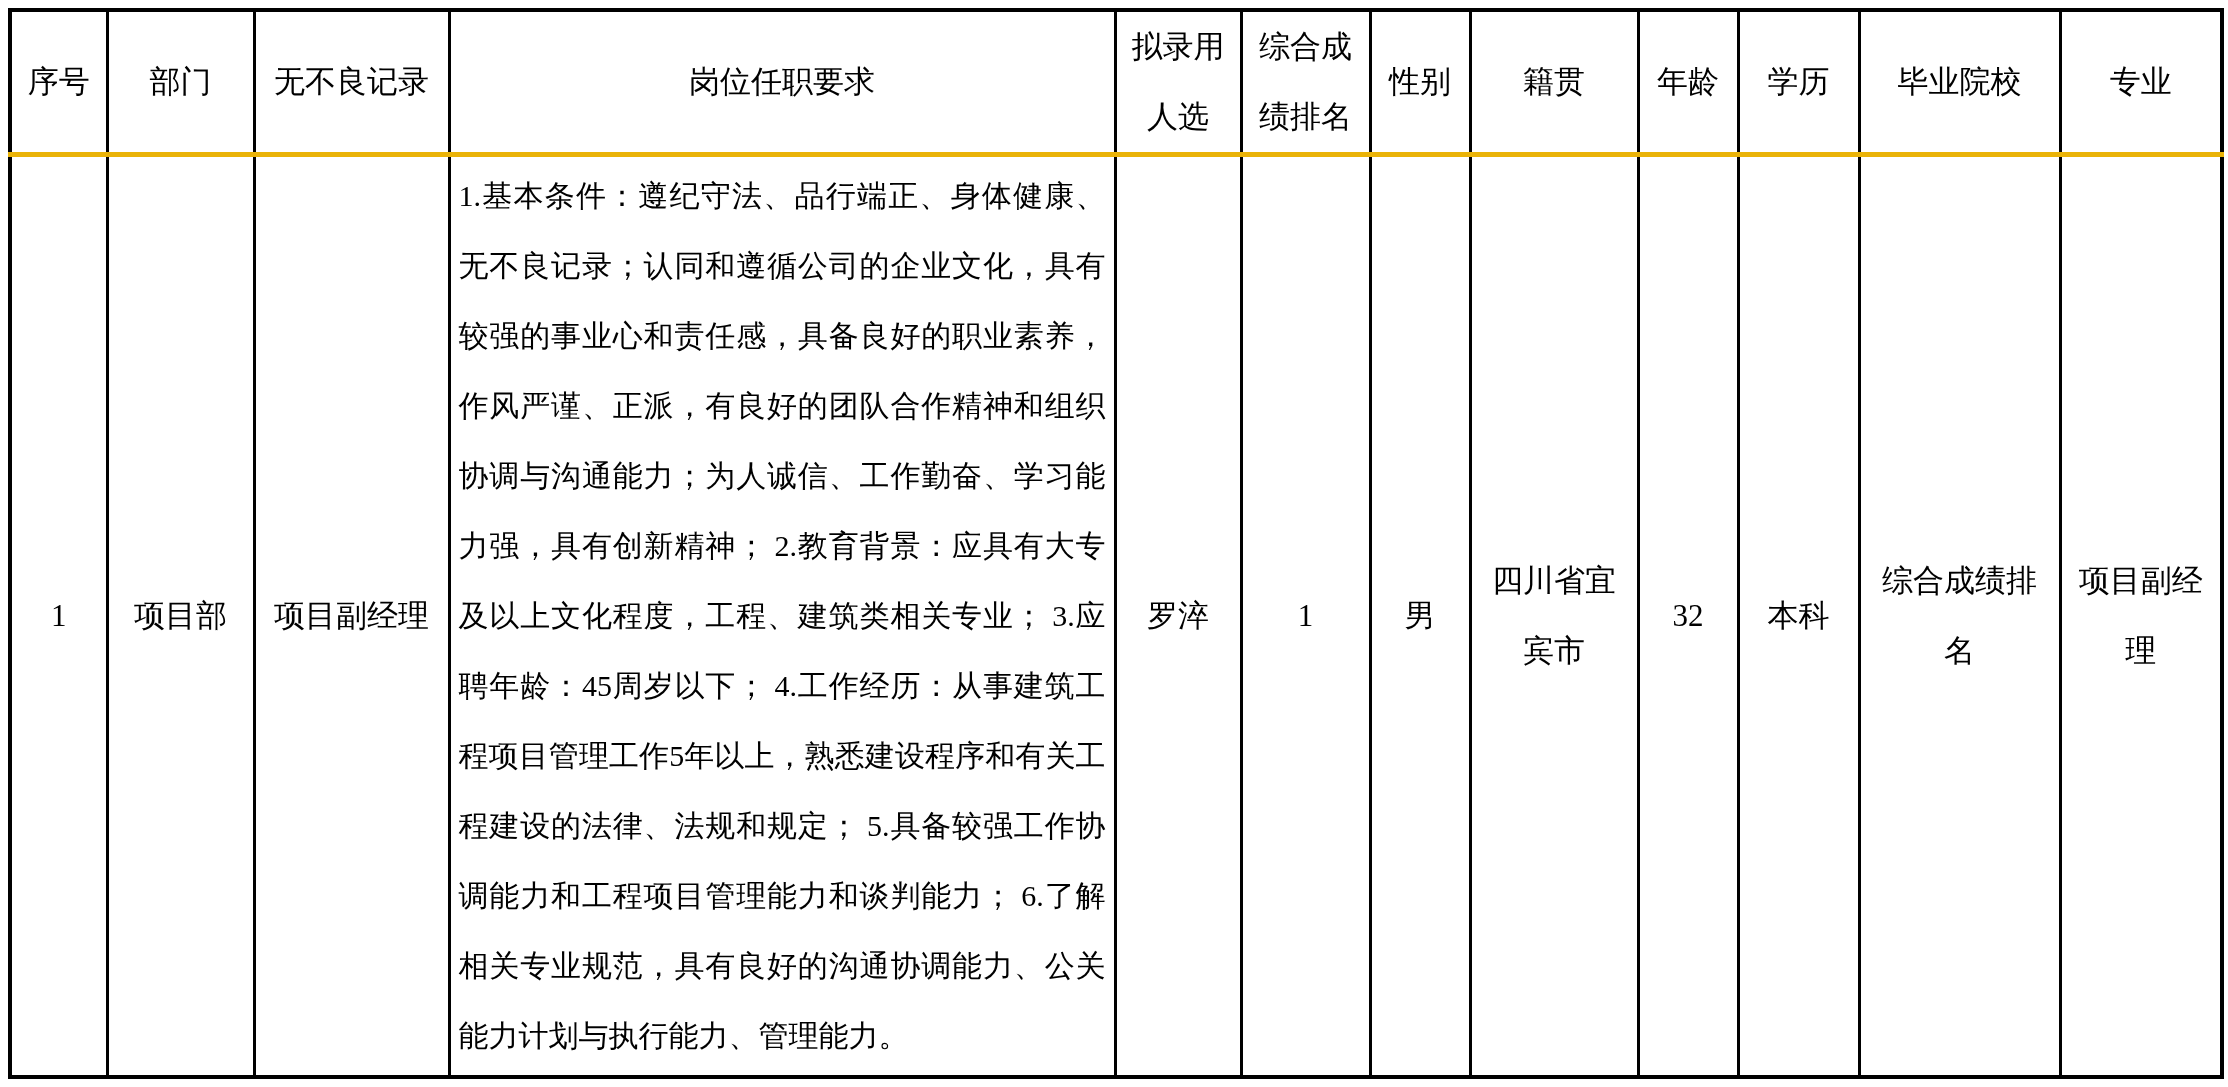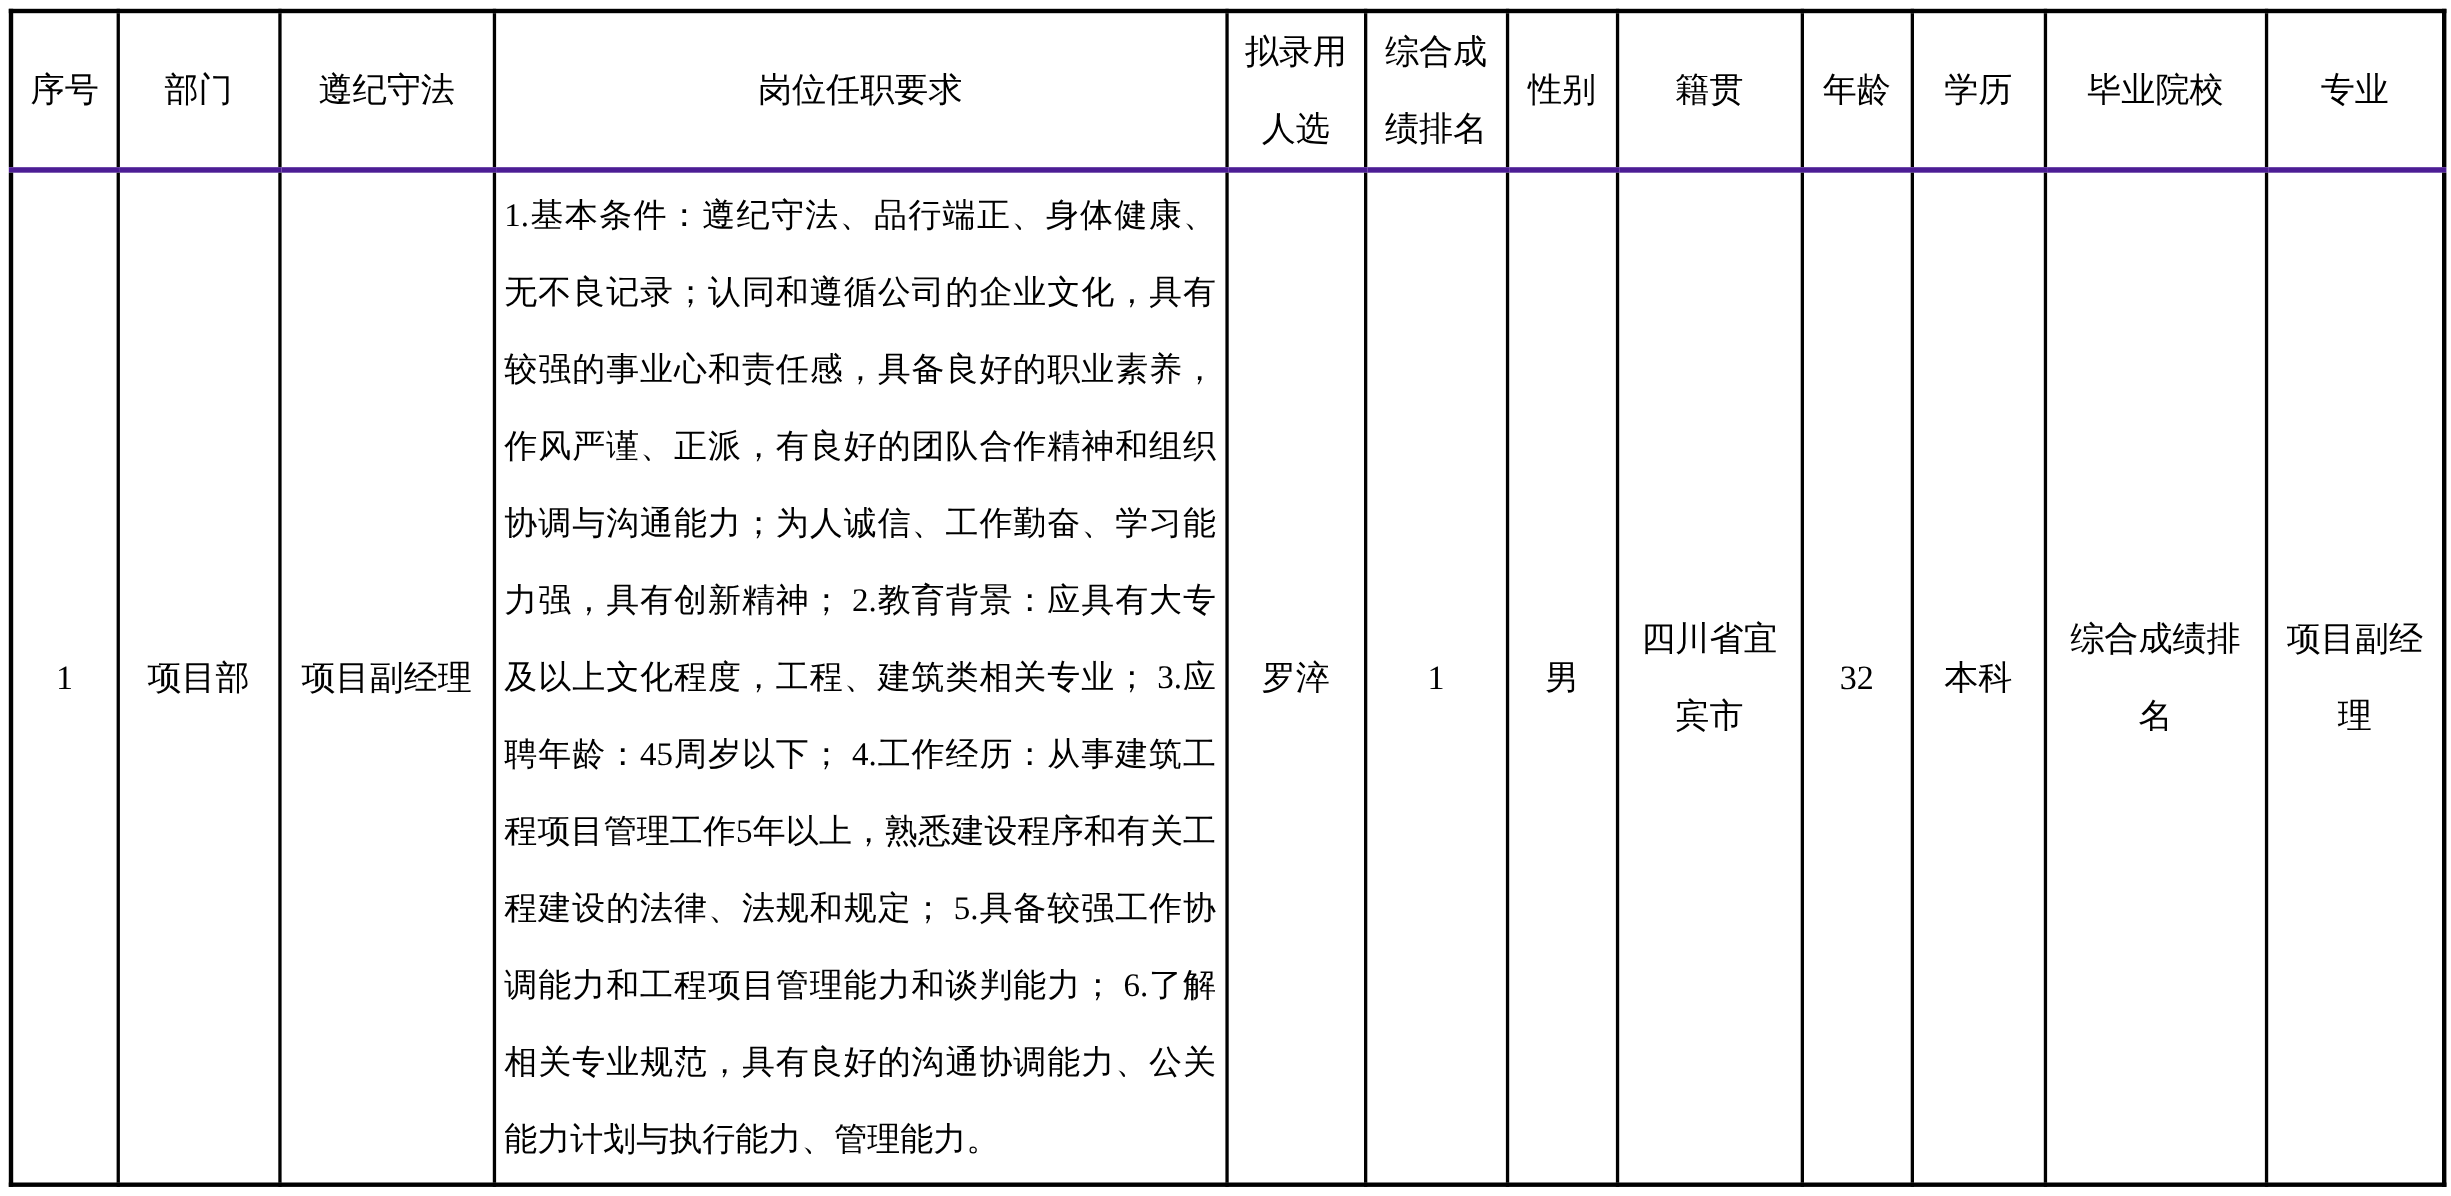--- a/index.html
+++ b/index.html
@@ -30,21 +30,21 @@
     font-weight: normal;
     text-align: center;
     vertical-align: middle;
     font-size: 31px;
     line-height: 70px;
     padding: 0 6px;
     color: #000000;
     word-break: break-word;
   }
   .doc-table thead th {
-    border-bottom: 5px solid #4c1d95;
+    border-bottom: 5px solid #eab308;
     height: 140px;
     margin-left: 18px;
   }
   .doc-table tbody tr {
     height: 917px;
   }
   td.cell-requirements {
     text-align: justify;
     text-justify: inter-ideograph;
     font-size: 30px;
@@ -72,21 +72,21 @@
     <col style="width:168px">
     <col style="width:100px">
     <col style="width:121px">
     <col style="width:201px">
     <col style="width:162px">
   </colgroup>
   <thead>
     <tr>
       <th>序号</th>
       <th>部门</th>
-      <th>遵纪守法</th>
+      <th>无不良记录</th>
       <th>岗位任职要求</th>
       <th>拟录用人选</th>
       <th>综合成绩排名</th>
       <th>性别</th>
       <th>籍贯</th>
       <th>年龄</th>
       <th>学历</th>
       <th>毕业院校</th>
       <th>专业</th>
     </tr>

